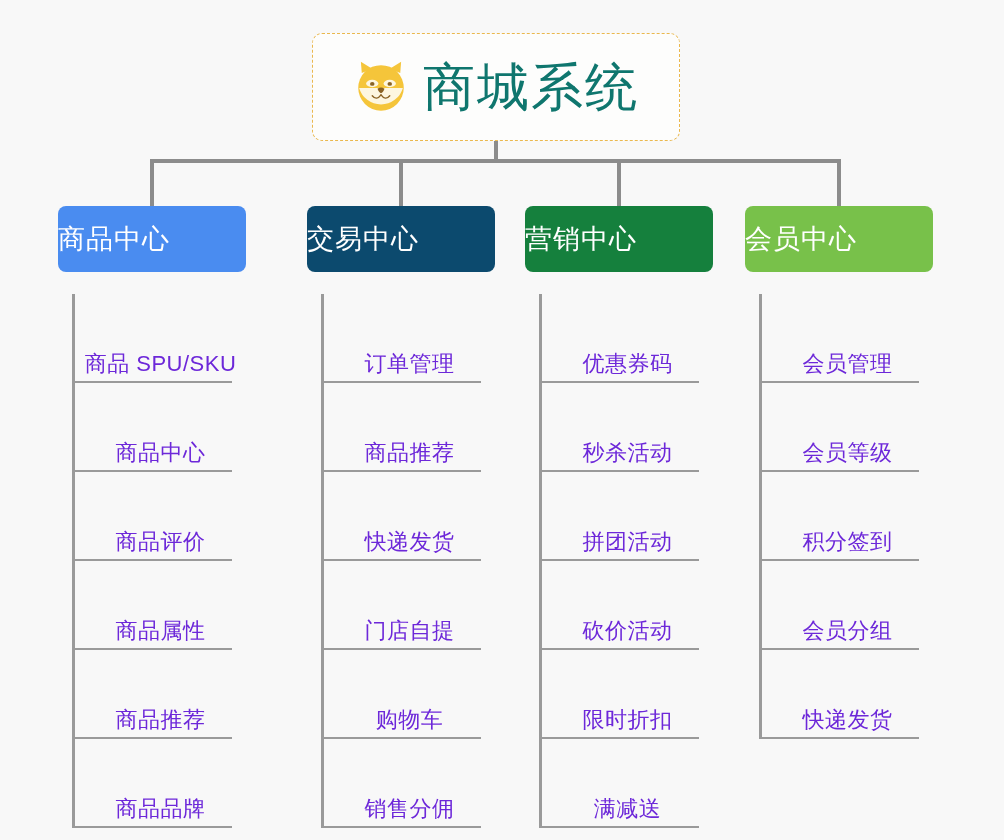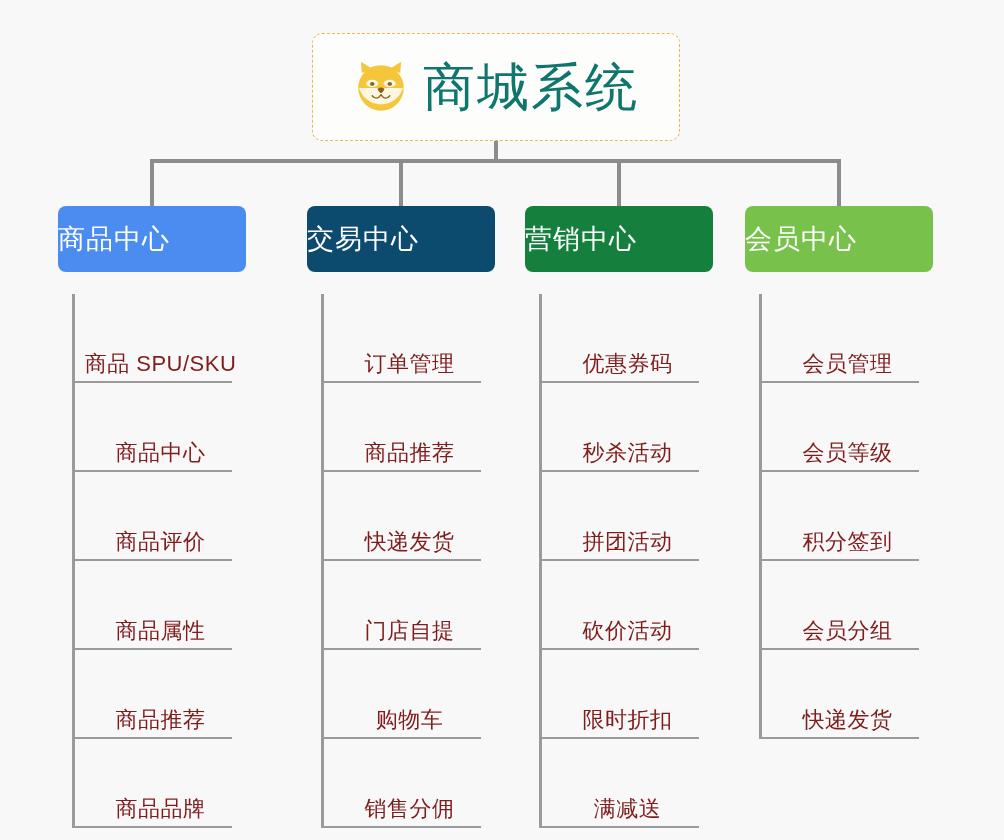--- a/index.html
+++ b/index.html
@@ -105,21 +105,21 @@
     left: 0;
     right: 14px;
     bottom: 0;
     height: 2px;
     background: #9a9a9a;
   }
   .leaf-label {
     position: relative;
     font-size: 22px;
     line-height: 1;
-    color: #7f1d1d;
+    color: #6d28d9;
     padding-bottom: 8px;
     white-space: nowrap;
     letter-spacing: 0.5px;
   }
 </style>
 </head>
 <body style="background: rgb(248, 248, 248);">
 
 <div id="diagram">
 

